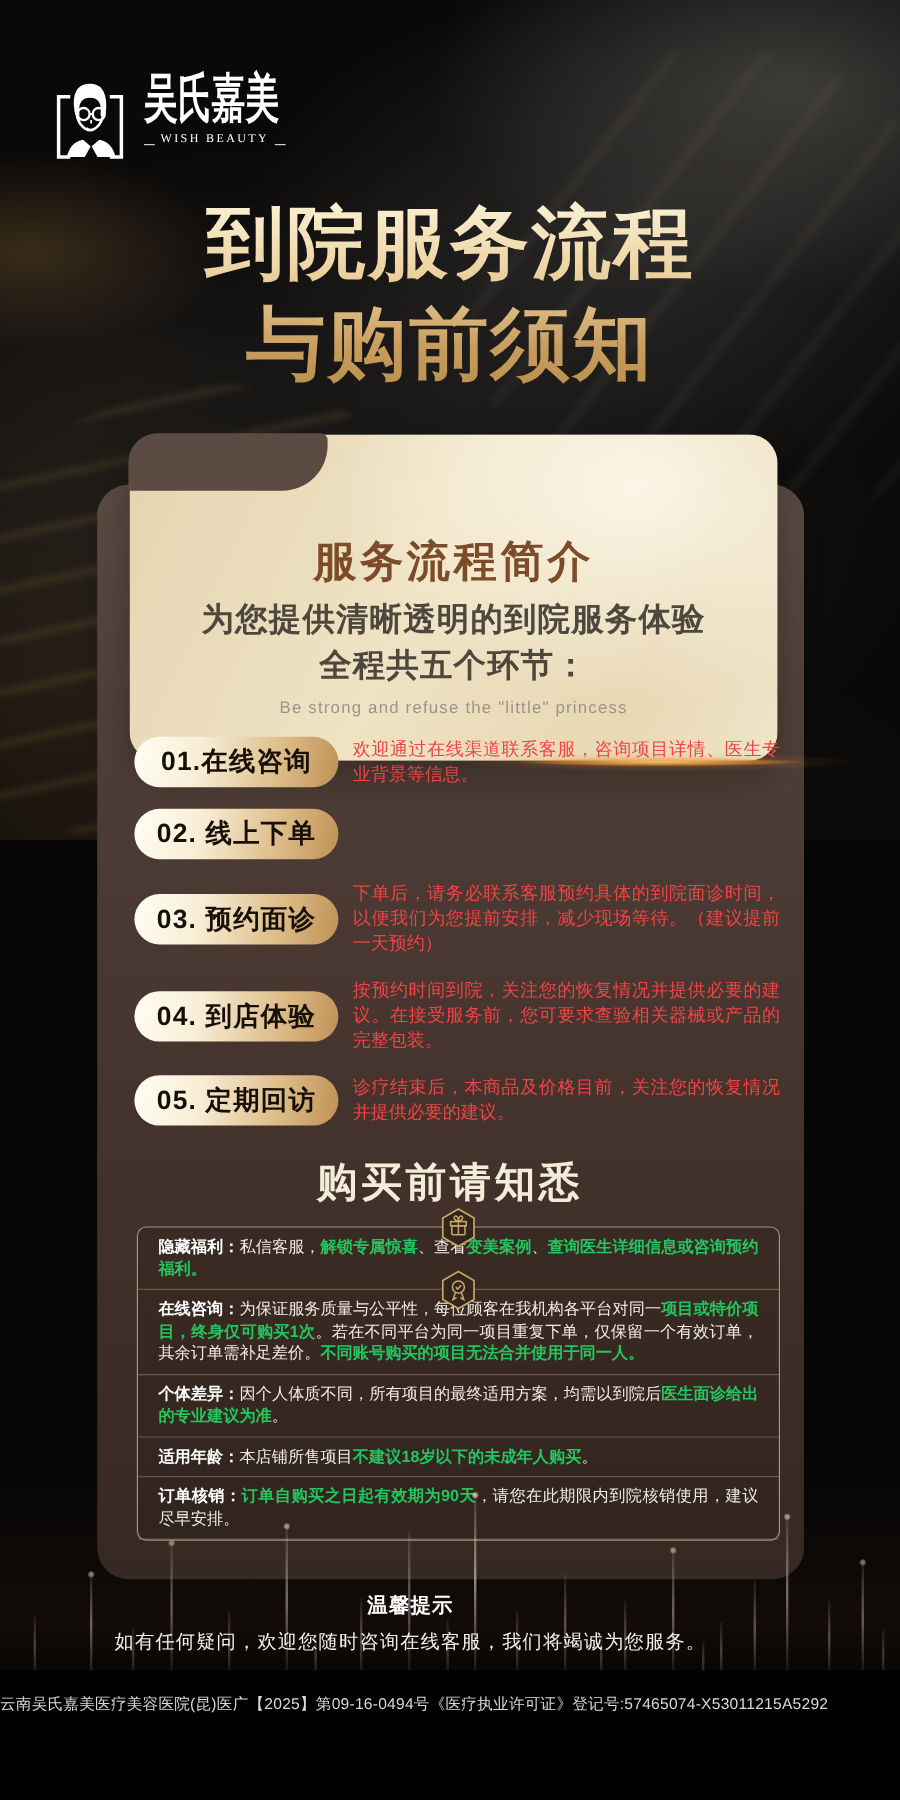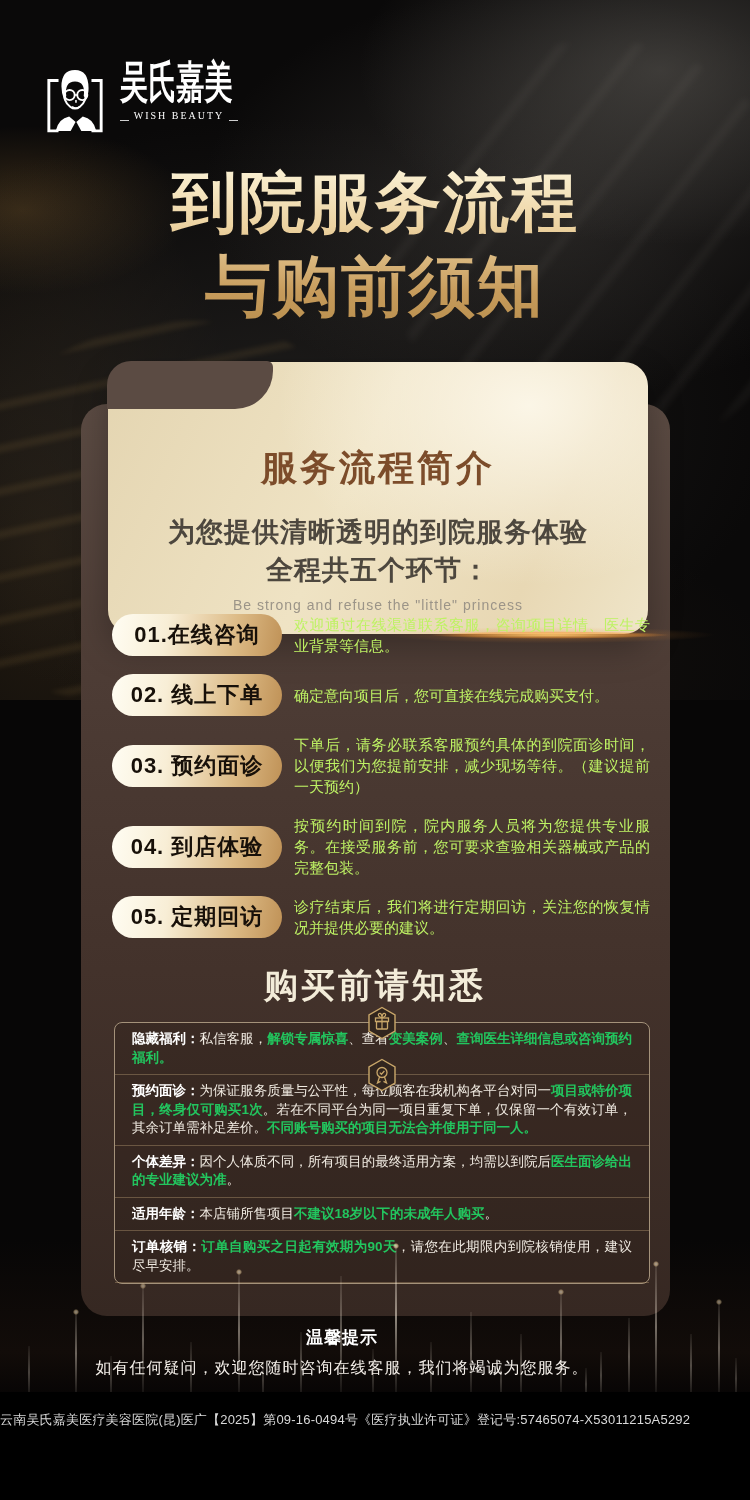--- a/index.html
+++ b/index.html
@@ -43,33 +43,33 @@
   .panel{position:absolute;left:81px;top:404px;width:589px;height:912px;border-radius:26px;z-index:1;
     background:linear-gradient(180deg,#5b4b43 0%,#4d3c35 30%,#43322b 62%,#362822 100%);}
   .tab{position:absolute;left:107px;top:361px;width:166px;height:48px;z-index:3;
     background:#5b4b43;border-radius:24px 6px 38px 0;}
   .card{position:absolute;left:108px;top:362px;width:540px;height:272px;border-radius:24px;z-index:2;
     background:
       radial-gradient(420px 300px at 78% 16%, rgba(252,247,233,.95) 0%, rgba(252,247,233,0) 60%),
       linear-gradient(115deg,#e4d5b1 0%,#efe3c4 45%,#e8d8b4 78%,#efe5c9 100%);
     box-shadow:0 14px 34px rgba(0,0,0,.28);text-align:center;}
   .card-title{margin-top:82px;font-size:36px;font-weight:700;color:#7c4c2a;letter-spacing:3px;}
-  .card-sub{margin-top:20px;font-size:27px;line-height:38px;color:#4d473e;font-weight:700;letter-spacing:1px;}
+  .card-sub{margin-top:4px;font-size:27px;line-height:38px;color:#4d473e;font-weight:700;letter-spacing:1px;}
   .card-en{margin-top:8px;font-size:14px;color:#9b9488;letter-spacing:1px;}
   .flare{position:absolute;left:330px;top:624px;width:440px;height:22px;z-index:3;pointer-events:none;
     background:
       radial-gradient(160px 5px at 50% 50%, rgba(255,200,110,.95), rgba(245,150,50,.45) 55%, transparent 75%),
       radial-gradient(220px 11px at 50% 50%, rgba(235,140,50,.35), transparent 75%);}
   
   .steps{position:absolute;left:112px;top:614px;width:538px;z-index:3;display:flex;flex-direction:column;gap:18px;}
   .step-row{display:flex;align-items:center;min-height:42px;}
   .pill{flex:0 0 170px;height:42px;border-radius:22px;display:flex;align-items:center;justify-content:center;
     background:linear-gradient(100deg,#fffdf3 0%,#f8eed6 32%,#dcba85 72%,#bf9156 100%);
     color:#171009;font-size:22px;font-weight:700;letter-spacing:1px;white-space:nowrap;}
-  .step-desc{margin-left:12px;flex:1;color:#bef264;font-size:15px;line-height:21px;text-align:justify;}
+  .step-desc{margin-left:12px;flex:1;color:#ef4444;font-size:15px;line-height:21px;text-align:justify;}
   
   .notice-title{position:absolute;left:0;top:963px;width:750px;text-align:center;z-index:3;
     color:#f3ecd9;font-size:34px;font-weight:700;letter-spacing:3px;}
   .notice-box{position:absolute;left:114px;top:1022px;width:534px;z-index:3;
     border:1px solid #a4927a;border-radius:8px;background:rgba(26,15,11,.18);}
   .notice-item{padding:7px 17px;font-size:13.5px;line-height:18.5px;color:#f1ebe2;text-align:justify;}
   .notice-item .lbl{font-weight:700;color:#ffffff;}
   .notice-item .em{color:#22c55e;font-weight:700;}
   .divider{border-top:1px solid rgba(193,162,120,.38);position:relative;margin:0;}
   .hex{position:absolute;left:50%;transform:translateX(-50%);width:30px;height:34px;z-index:4;}
@@ -136,54 +136,53 @@
   <div class="tab"></div>
   <div class="flare"></div>
 
   <div class="steps">
       <div class="step-row">
         <div class="pill">01.在线咨询</div>
         <div class="step-desc">欢迎通过在线渠道联系客服，咨询项目详情、医生专业背景等信息。</div>
       </div>
       <div class="step-row">
         <div class="pill">02. 线上下单</div>
-        <div class="step-desc">确定意向项目后，您可直接在线完成购买支付。</div>
       </div>
       <div class="step-row">
         <div class="pill">03. 预约面诊</div>
         <div class="step-desc">下单后，请务必联系客服预约具体的到院面诊时间，以便我们为您提前安排，减少现场等待。（建议提前一天预约）</div>
       </div>
       <div class="step-row">
         <div class="pill">04. 到店体验</div>
-        <div class="step-desc">按预约时间到院，院内服务人员将为您提供专业服务。在接受服务前，您可要求查验相关器械或产品的完整包装。</div>
+        <div class="step-desc">按预约时间到院，关注您的恢复情况并提供必要的建议。在接受服务前，您可要求查验相关器械或产品的完整包装。</div>
       </div>
       <div class="step-row">
         <div class="pill">05. 定期回访</div>
-        <div class="step-desc">诊疗结束后，我们将进行定期回访，关注您的恢复情况并提供必要的建议。</div>
+        <div class="step-desc">诊疗结束后，本商品及价格目前，关注您的恢复情况并提供必要的建议。</div>
       </div>
     </div>
 
   <div class="notice-title">购买前请知悉</div>
   <div class="notice-box">
       <span class="hex hex-top"><svg viewBox="0 0 30 34" width="30" height="34">
           <polygon points="15,1.5 28,9 28,25 15,32.5 2,25 2,9" fill="#31251e" stroke="#c9a76a" stroke-width="1.4"></polygon>
           <rect x="9.5" y="15.5" width="11" height="7.5" rx="0.8" fill="none" stroke="#c9a76a" stroke-width="1.3"></rect>
           <rect x="8.5" y="12" width="13" height="3.5" fill="none" stroke="#c9a76a" stroke-width="1.3"></rect>
           <path d="M15 12 v11 M15 11.8 c-3.5,-0.8 -4.5,-3.4 -2.8,-4.3 c1.8,-0.9 2.8,1.8 2.8,4.3 M15 11.8 c3.5,-0.8 4.5,-3.4 2.8,-4.3 c-1.8,-0.9 -2.8,1.8 -2.8,4.3" fill="none" stroke="#c9a76a" stroke-width="1.2"></path>
         </svg></span>
       <div class="notice-item"><span class="lbl">隐藏福利：</span><span>私信客服，</span><span class="em">解锁专属惊喜</span><span>、查看</span><span class="em">变美案例</span><span>、</span><span class="em">查询医生详细信息或咨询预约福利。</span></div>
       <div class="divider">
         <span class="hex"><svg viewBox="0 0 30 34" width="30" height="34">
             <polygon points="15,1.5 28,9 28,25 15,32.5 2,25 2,9" fill="#31251e" stroke="#c9a76a" stroke-width="1.4"></polygon>
             <circle cx="15" cy="14.5" r="5" fill="none" stroke="#c9a76a" stroke-width="1.3"></circle>
             <path d="M12.8 14.6 l1.6 1.6 l3 -3.2" fill="none" stroke="#c9a76a" stroke-width="1.3"></path>
             <path d="M12.5 19 l-2 6 l3 -1.6 M17.5 19 l2 6 l-3 -1.6" fill="none" stroke="#c9a76a" stroke-width="1.3"></path>
           </svg></span>
       </div>
-      <div class="notice-item"><span class="lbl">预约面诊：</span><span>为保证服务质量与公平性，每位顾客在我机构各平台对同一</span><span class="em">项目或特价项目，终身仅可购买1次</span><span>。若在不同平台为同一项目重复下单，仅保留一个有效订单，其余订单需补足差价。</span><span class="em">不同账号购买的项目无法合并使用于同一人。</span></div>
+      <div class="notice-item"><span class="lbl">在线咨询：</span><span>为保证服务质量与公平性，每位顾客在我机构各平台对同一</span><span class="em">项目或特价项目，终身仅可购买1次</span><span>。若在不同平台为同一项目重复下单，仅保留一个有效订单，其余订单需补足差价。</span><span class="em">不同账号购买的项目无法合并使用于同一人。</span></div>
       <div class="divider"></div>
       <div class="notice-item"><span class="lbl">个体差异：</span><span>因个人体质不同，所有项目的最终适用方案，均需以到院后</span><span class="em">医生面诊给出的专业建议为准</span><span>。</span></div>
       <div class="divider"></div>
       <div class="notice-item"><span class="lbl">适用年龄：</span><span>本店铺所售项目</span><span class="em">不建议18岁以下的未成年人购买</span><span>。</span></div>
       <div class="divider"></div>
       <div class="notice-item"><span class="lbl">订单核销：</span><span class="em">订单自购买之日起有效期为90天</span><span>，请您在此期限内到院核销使用，建议尽早安排。</span></div>
       <div class="divider"></div>
     </div>
 
   <div class="streaks">

